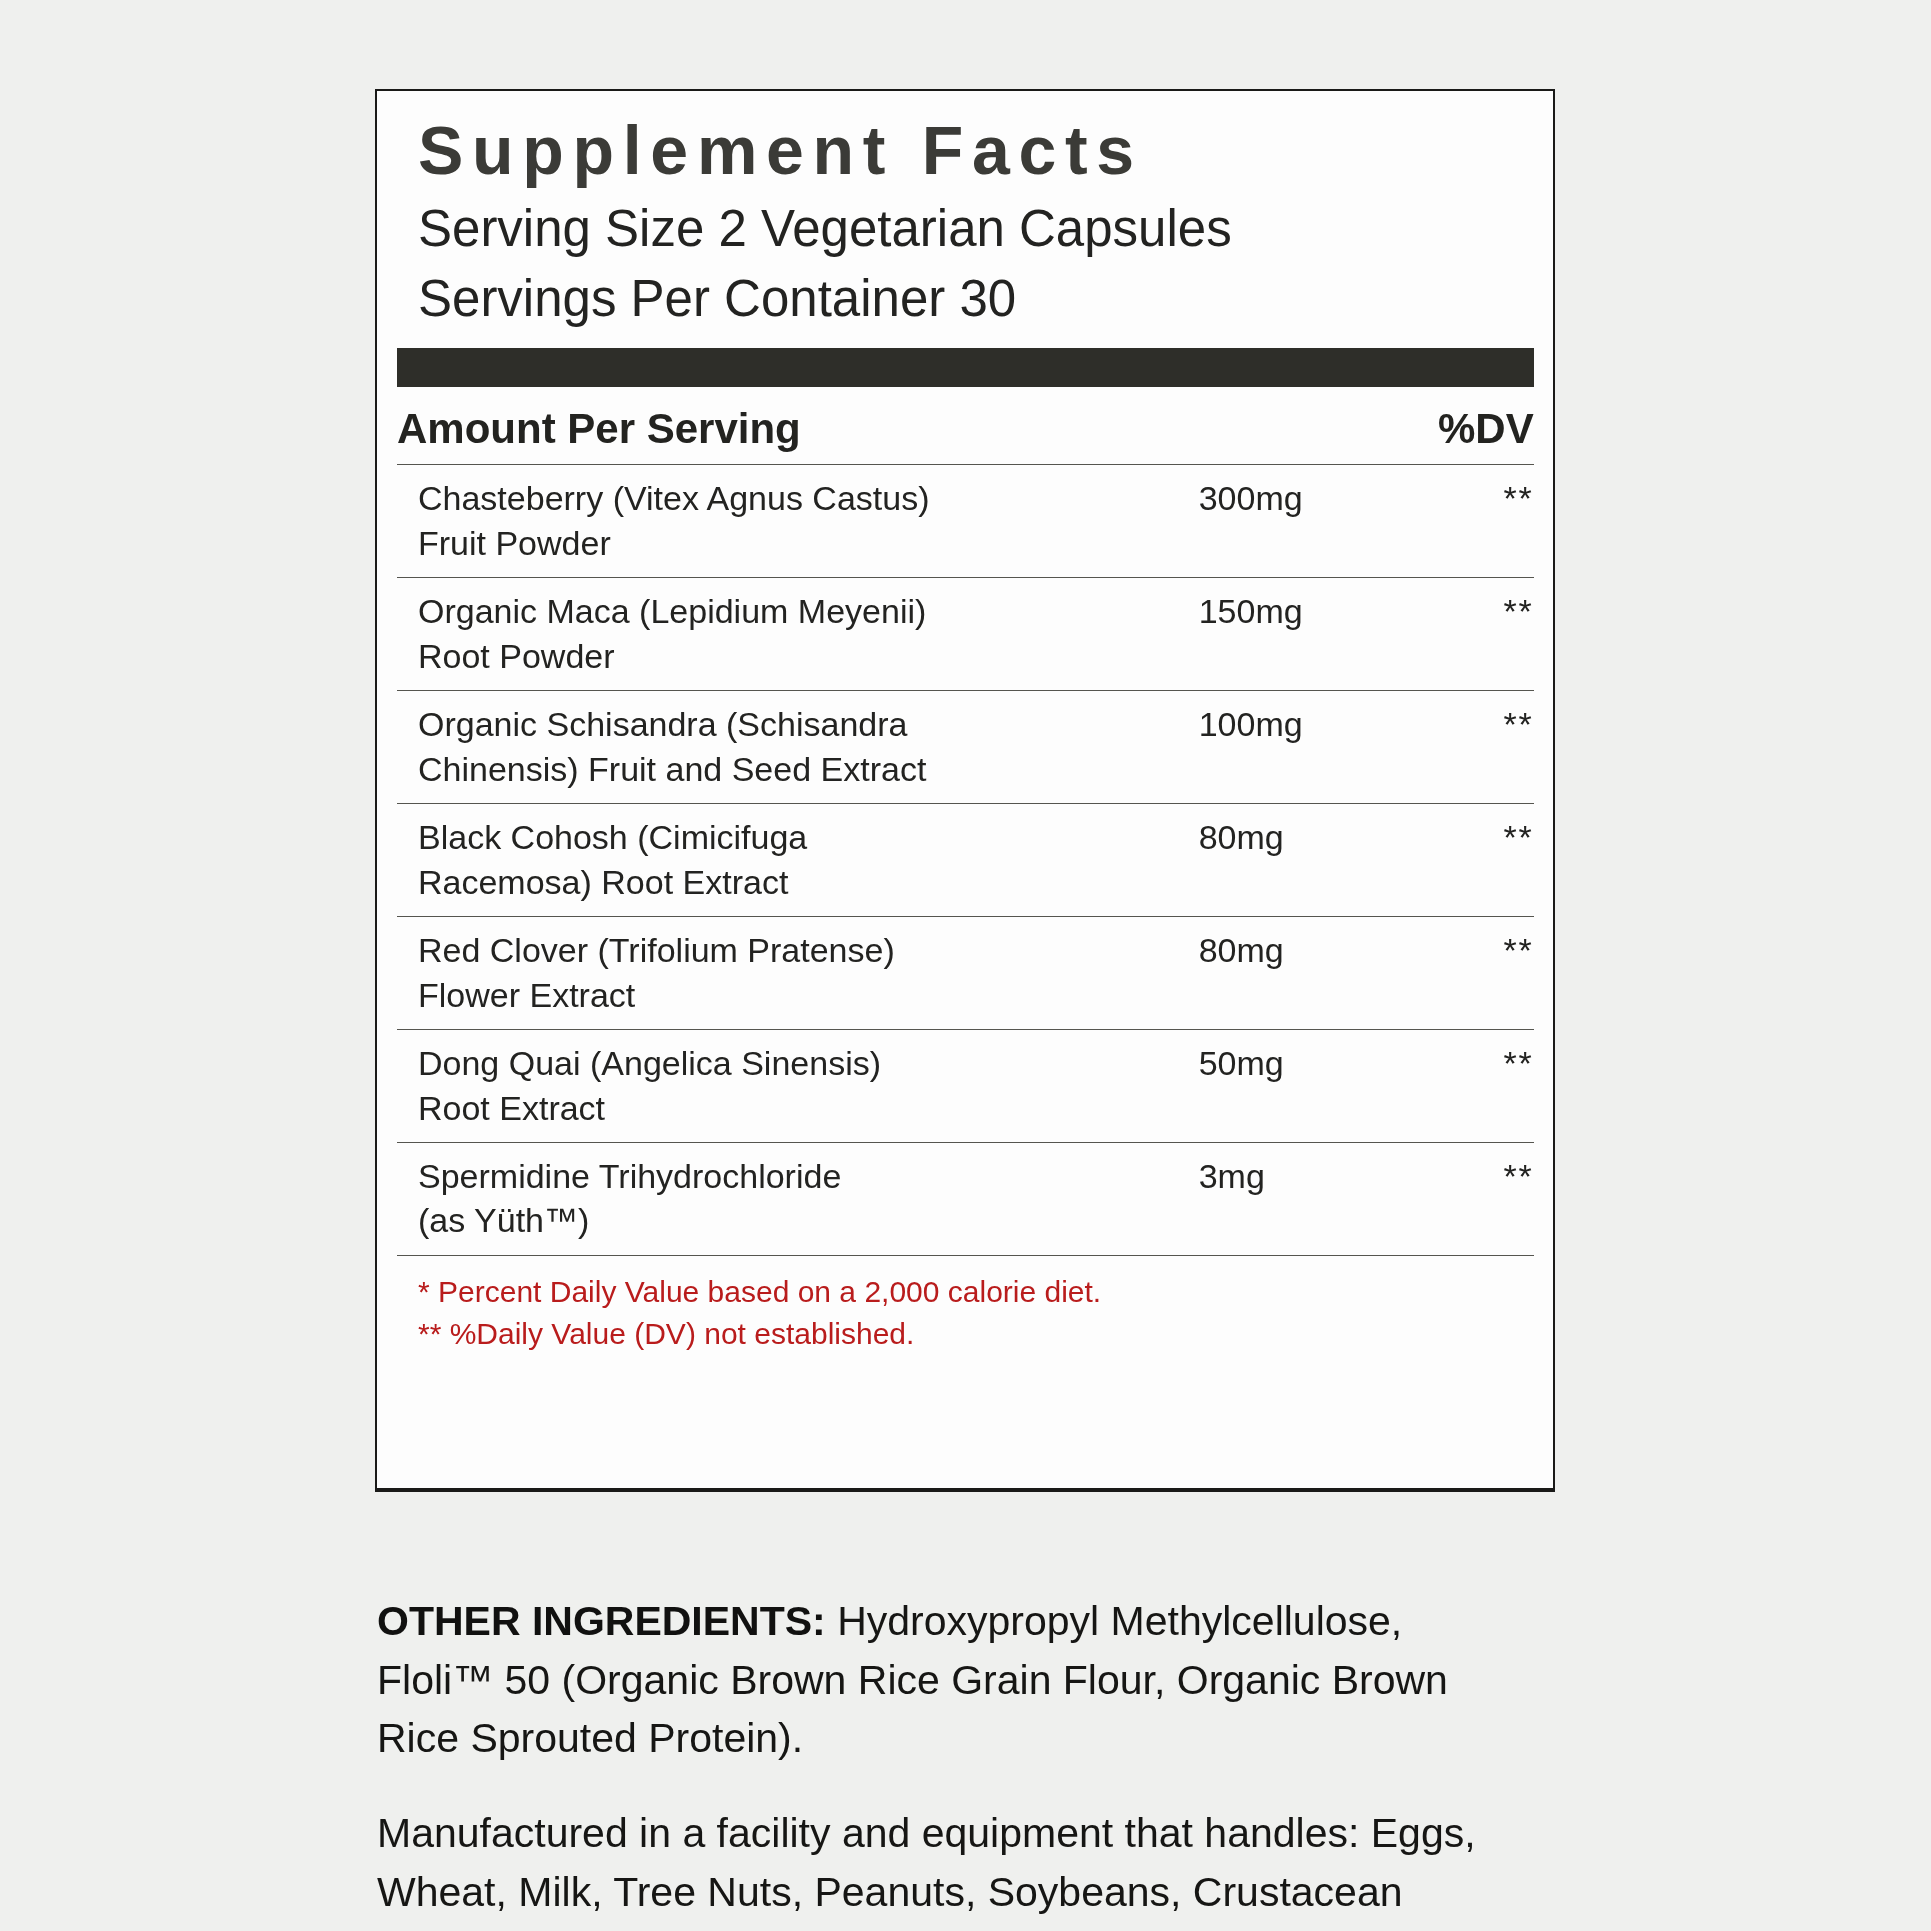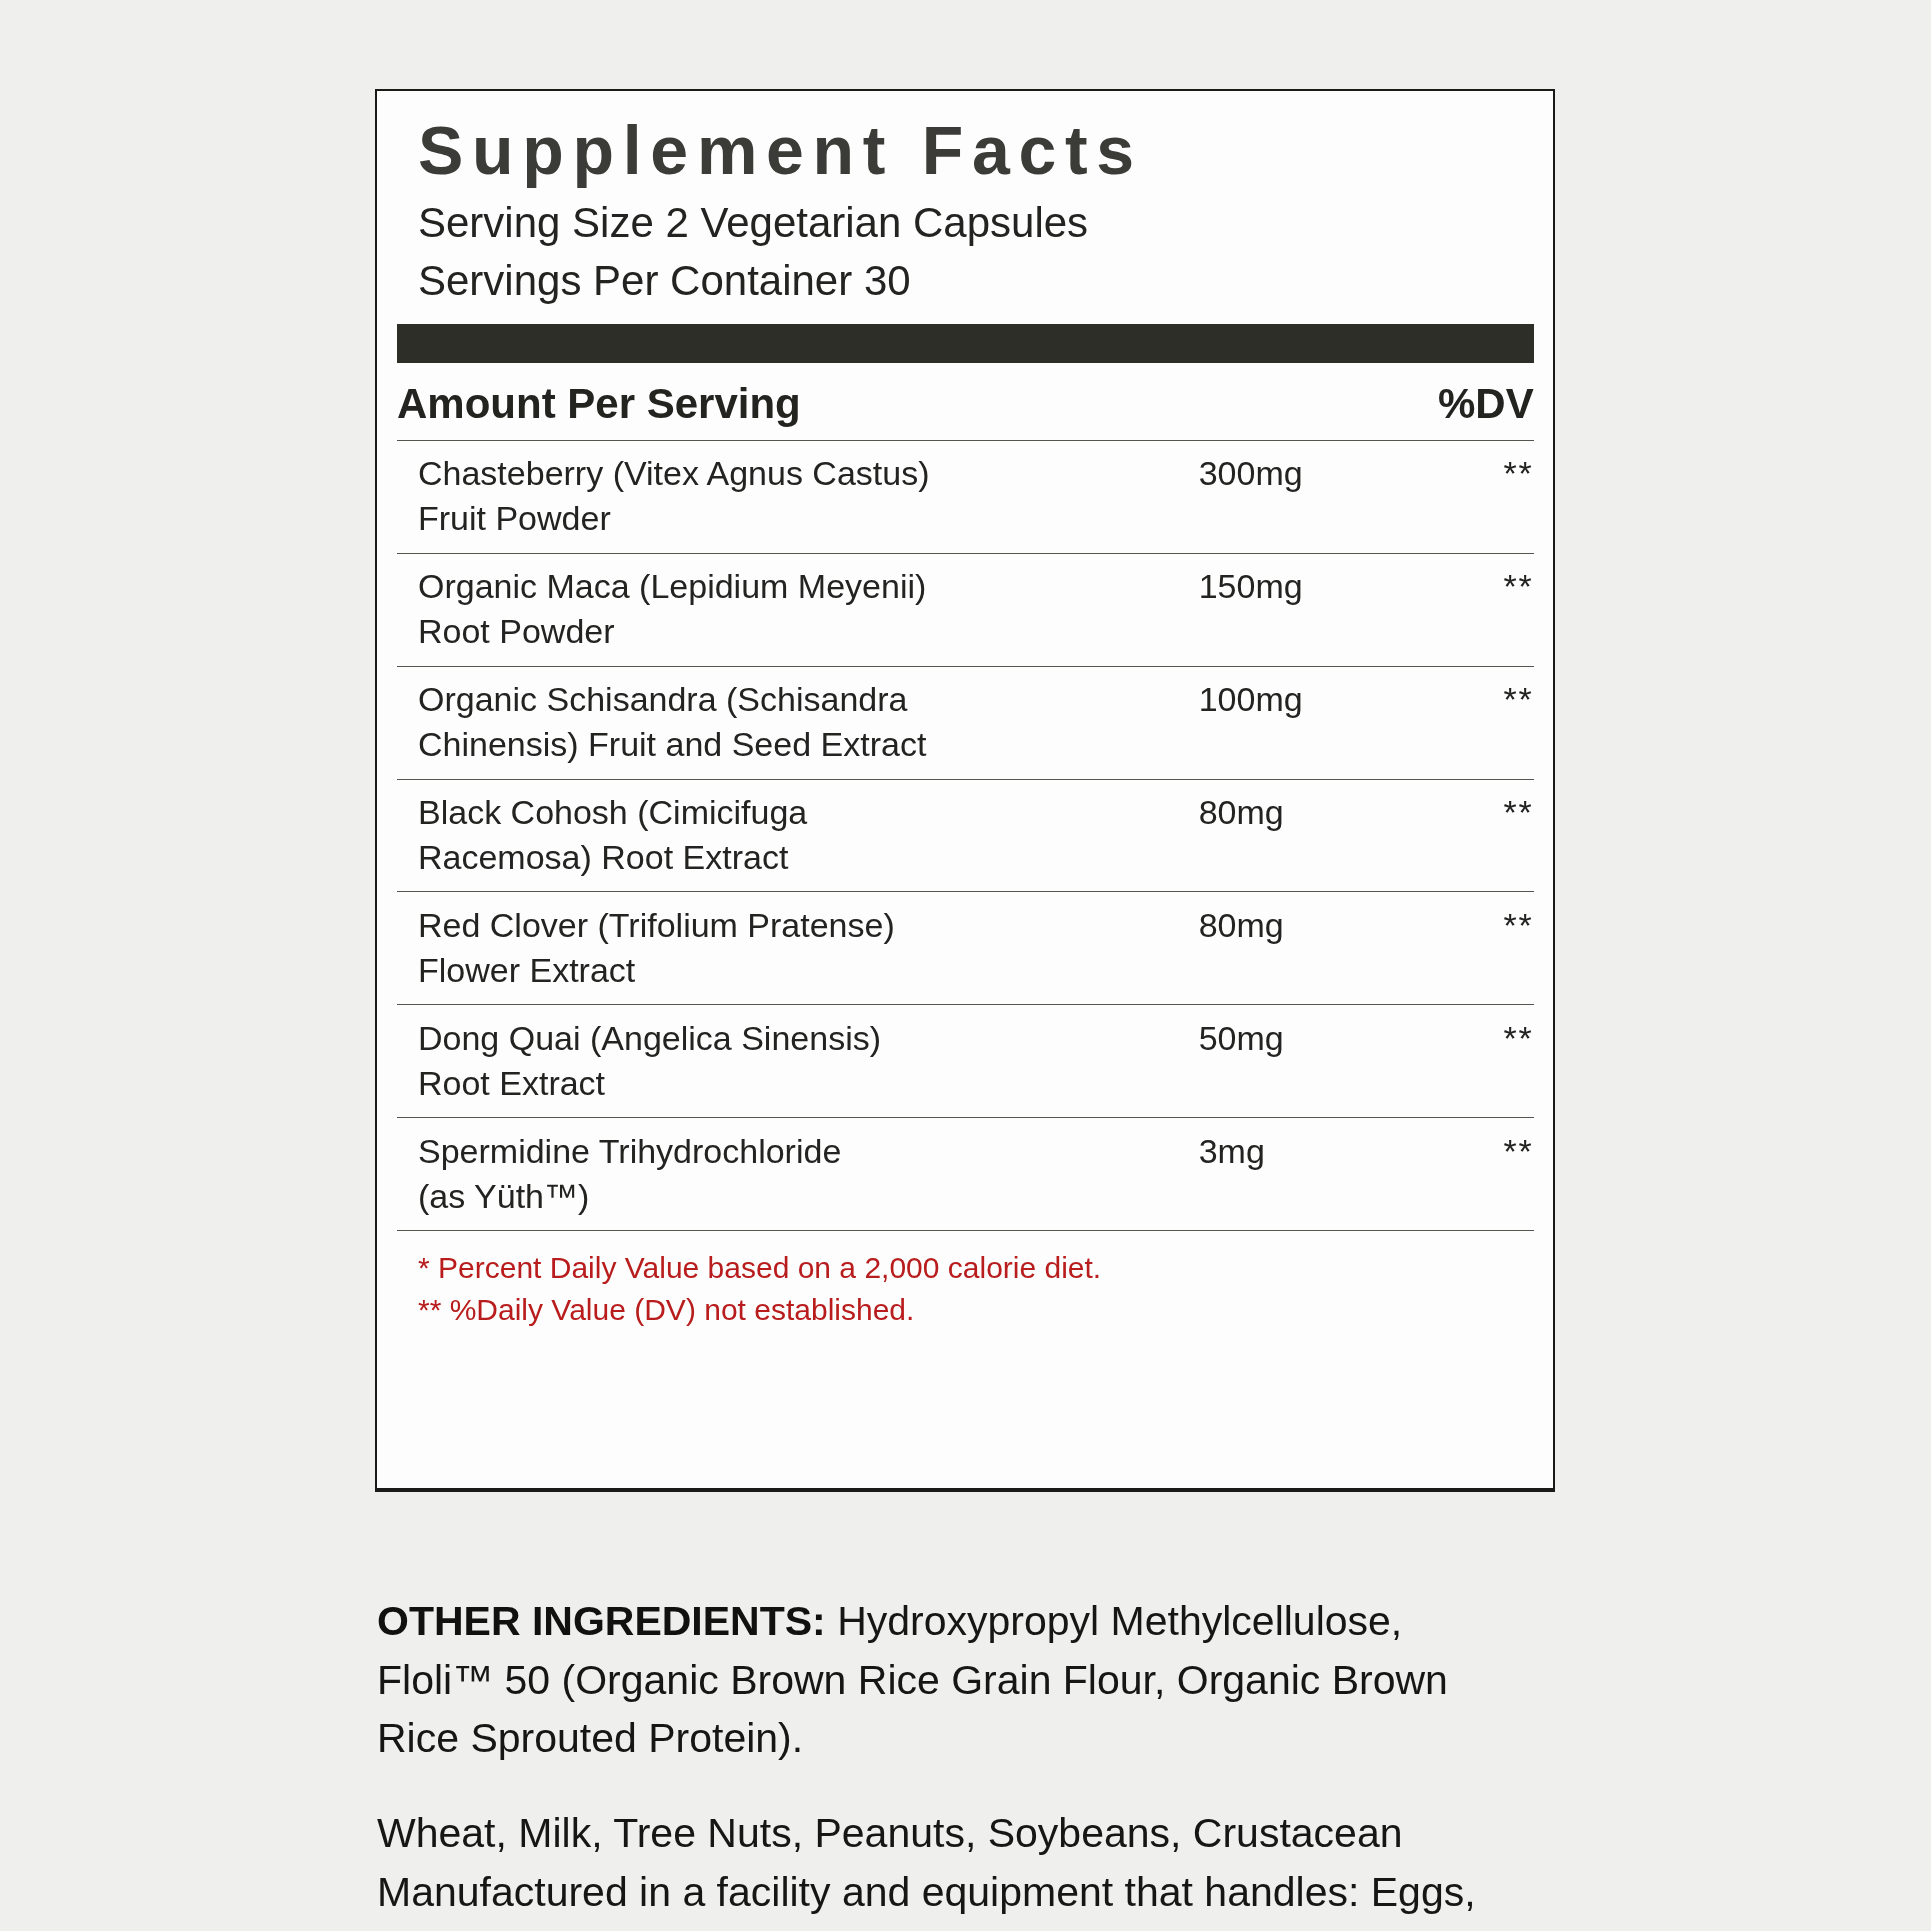--- a/index.html
+++ b/index.html
@@ -29,21 +29,21 @@
     margin: 7.7px 0 5.8px 21px;
     font-size: 68px;
     line-height: 1.12;
     font-weight: 700;
     letter-spacing: 8.7px;
     color: #3b3b37;
     white-space: nowrap;
   }
   .serving-line {
     margin-left: 21px;
-    font-size: 42px;
+    font-size: 51px;
     line-height: 1.37;
     color: #232321;
   }
   .divider-bar {
     height: 39px;
     background: #2e2e29;
     margin-top: 14.5px;
   }
   .table-header {
     display: flex;
@@ -172,19 +172,19 @@
     </div>
   </section>
 
   <p class="para para-other">
     <span><span class="bold-label">OTHER INGREDIENTS:</span><span> Hydroxypropyl Methylcellulose,</span></span>
     <span style="display:block">Floli™ 50 (Organic Brown Rice Grain Flour, Organic Brown</span>
     <span style="display:block">Rice Sprouted Protein).</span>
   </p>
 
   <p class="para para-allergen">
+    <span style="display:block">Manufactured in a facility and equipment that handles: Eggs,</span>
     <span style="display:block">Wheat, Milk, Tree Nuts, Peanuts, Soybeans, Crustacean</span>
-    <span style="display:block">Manufactured in a facility and equipment that handles: Eggs,</span>
     <span style="display:block">Shellfish and Fish.</span>
   </p>
 
 </div>
 
 
 </body></html>

